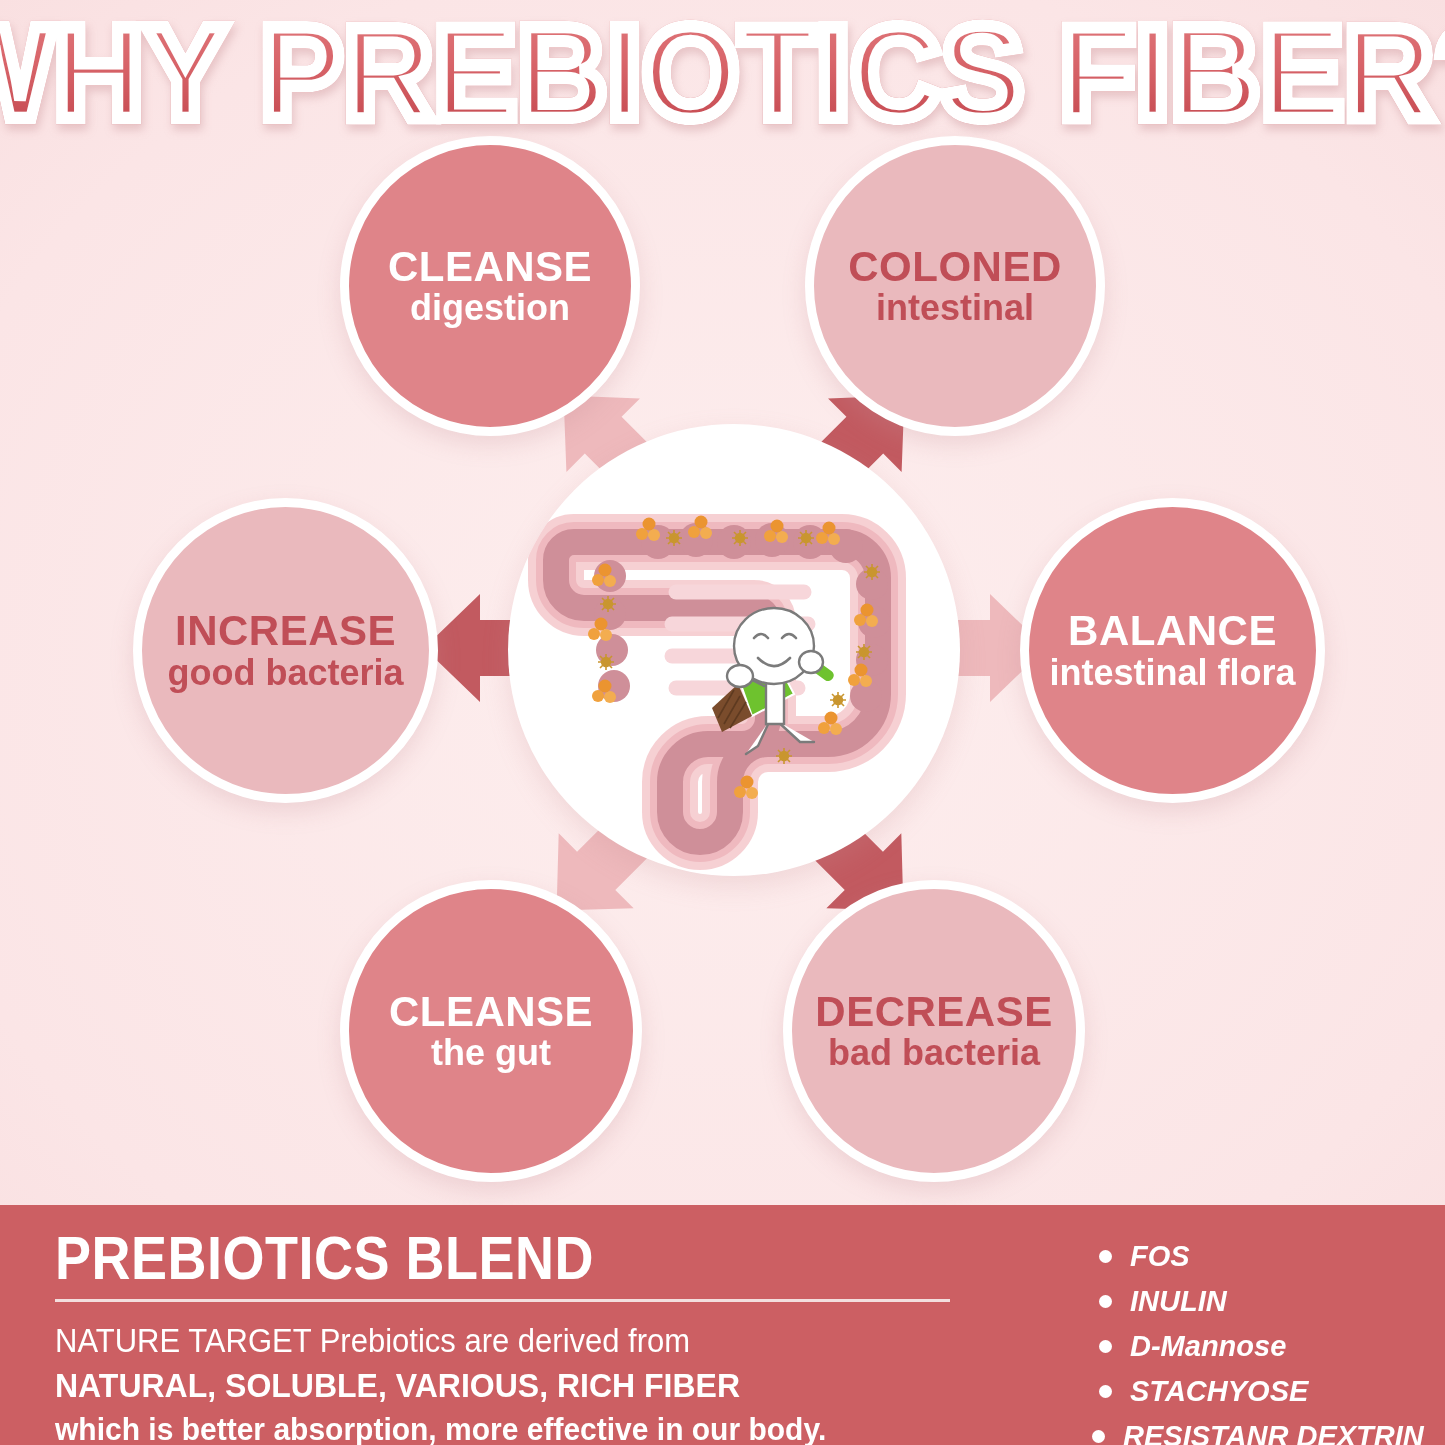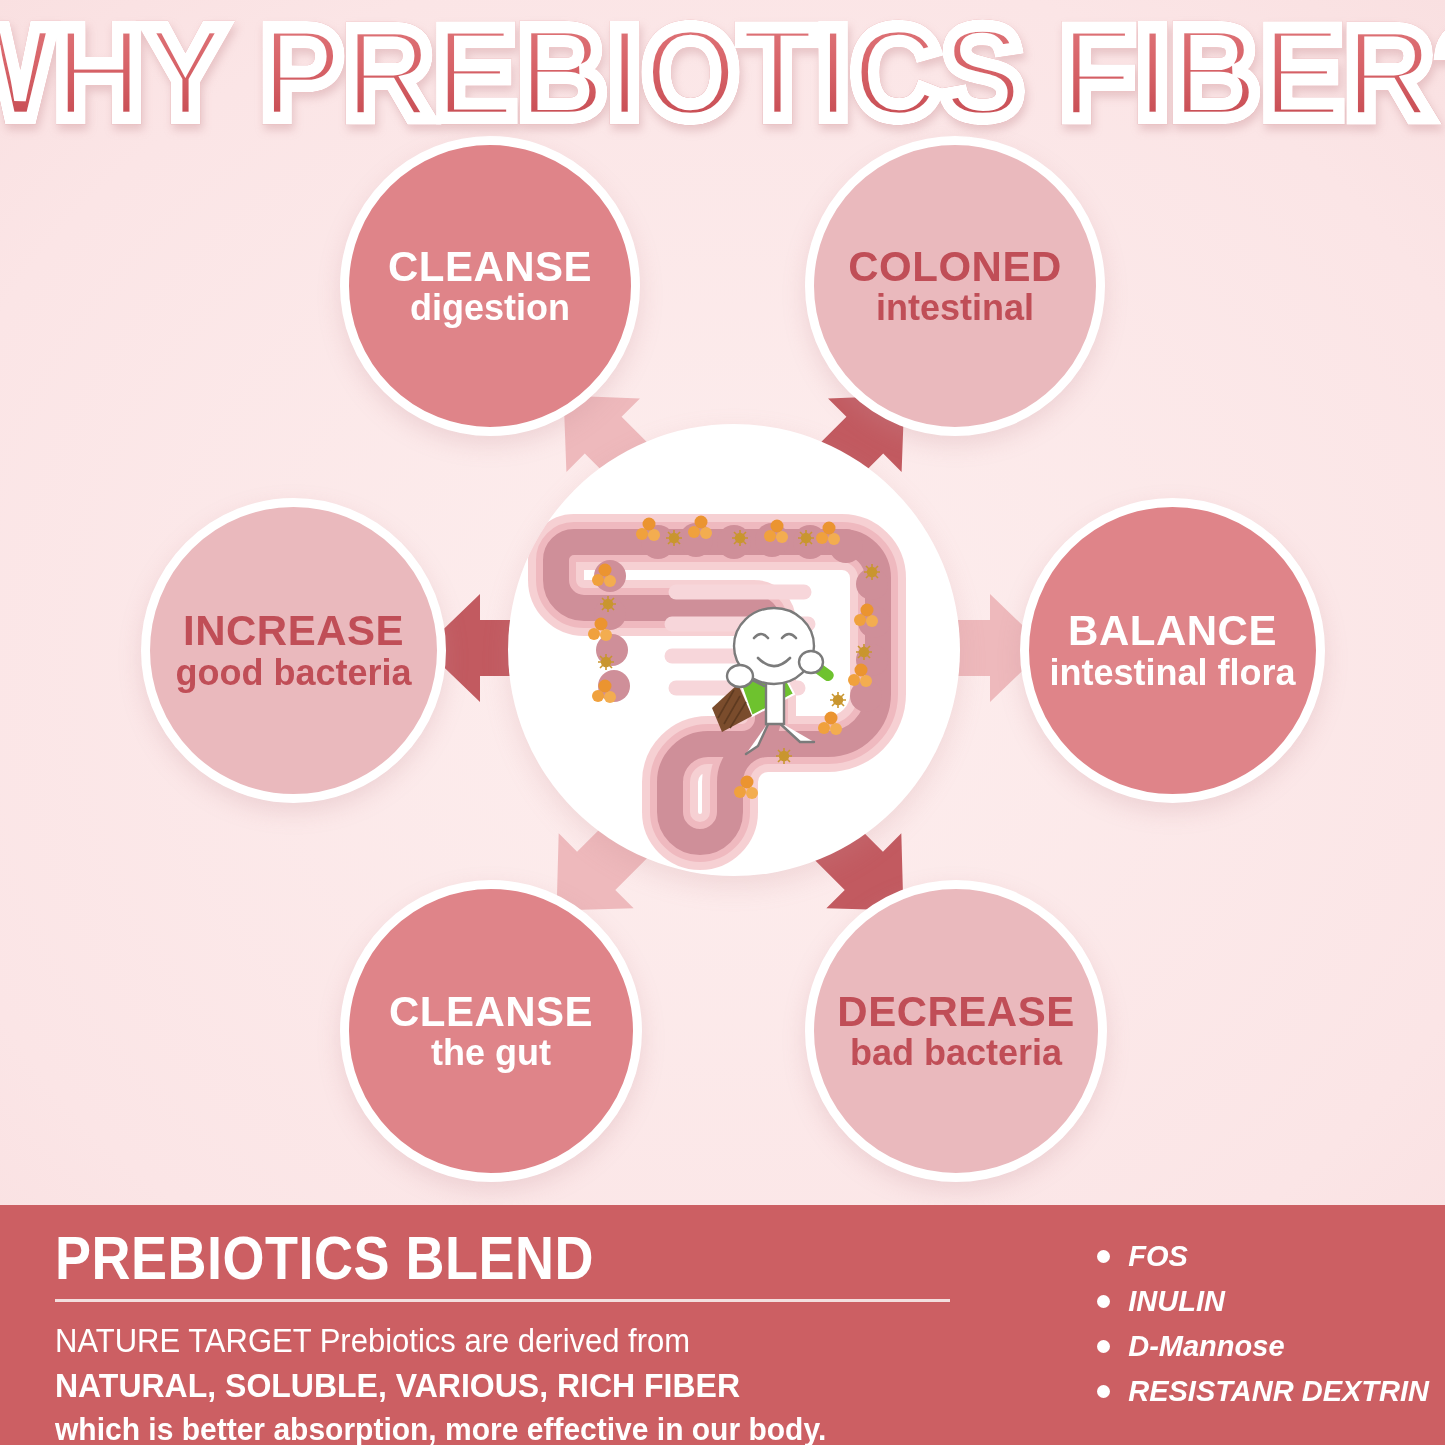--- a/index.html
+++ b/index.html
@@ -99,24 +99,24 @@
     font-size: 36px;
     display: block;
   }
   .b-dark { background: #df8489; }
   .b-dark .b-head, .b-dark .b-sub { color: #ffffff; }
   .b-light { background: #eab9bd; }
   .b-light .b-head, .b-light .b-sub { color: #c04e57; }
 
   .bub-improve  { left: 340px;  top: 136px;  width: 300px; height: 300px; }
   .bub-coloned  { left: 805px;  top: 136px;  width: 300px; height: 300px; }
-  .bub-increase { left: 141px;  top: 498px;  width: 305px; height: 305px; justify-content: center; }
+  .bub-increase { left: 133px;  top: 498px;  width: 305px; height: 305px; justify-content: center; }
   .bub-balance  { left: 1020px; top: 498px;  width: 305px; height: 305px; }
   .bub-cleanse  { left: 340px;  top: 880px;  width: 302px; height: 302px; }
-  .bub-decrease { left: 805px;  top: 880px;  width: 302px; height: 302px; }
+  .bub-decrease { left: 783px;  top: 880px;  width: 302px; height: 302px; }
 
   
   .banner {
     position: absolute;
     left: 0;
     top: 1205px;
     width: 1445px;
     height: 240px;
     background: #cc5f63;
     z-index: 40;
@@ -404,19 +404,23 @@
         <li class="ing-item">
           <span class="ing-bullet"></span>
           <span>INULIN</span>
         </li>
         <li class="ing-item">
           <span class="ing-bullet"></span>
           <span>D-Mannose</span>
         </li>
         <li class="ing-item">
           <span class="ing-bullet"></span>
+          <span>STACHYOSE</span>
+        </li>
+        <li class="ing-item">
+          <span class="ing-bullet"></span>
           <span>RESISTANR DEXTRIN</span>
         </li>
       </ul>
     </div>
   </div>
 
 </div>
 
 </body></html>

